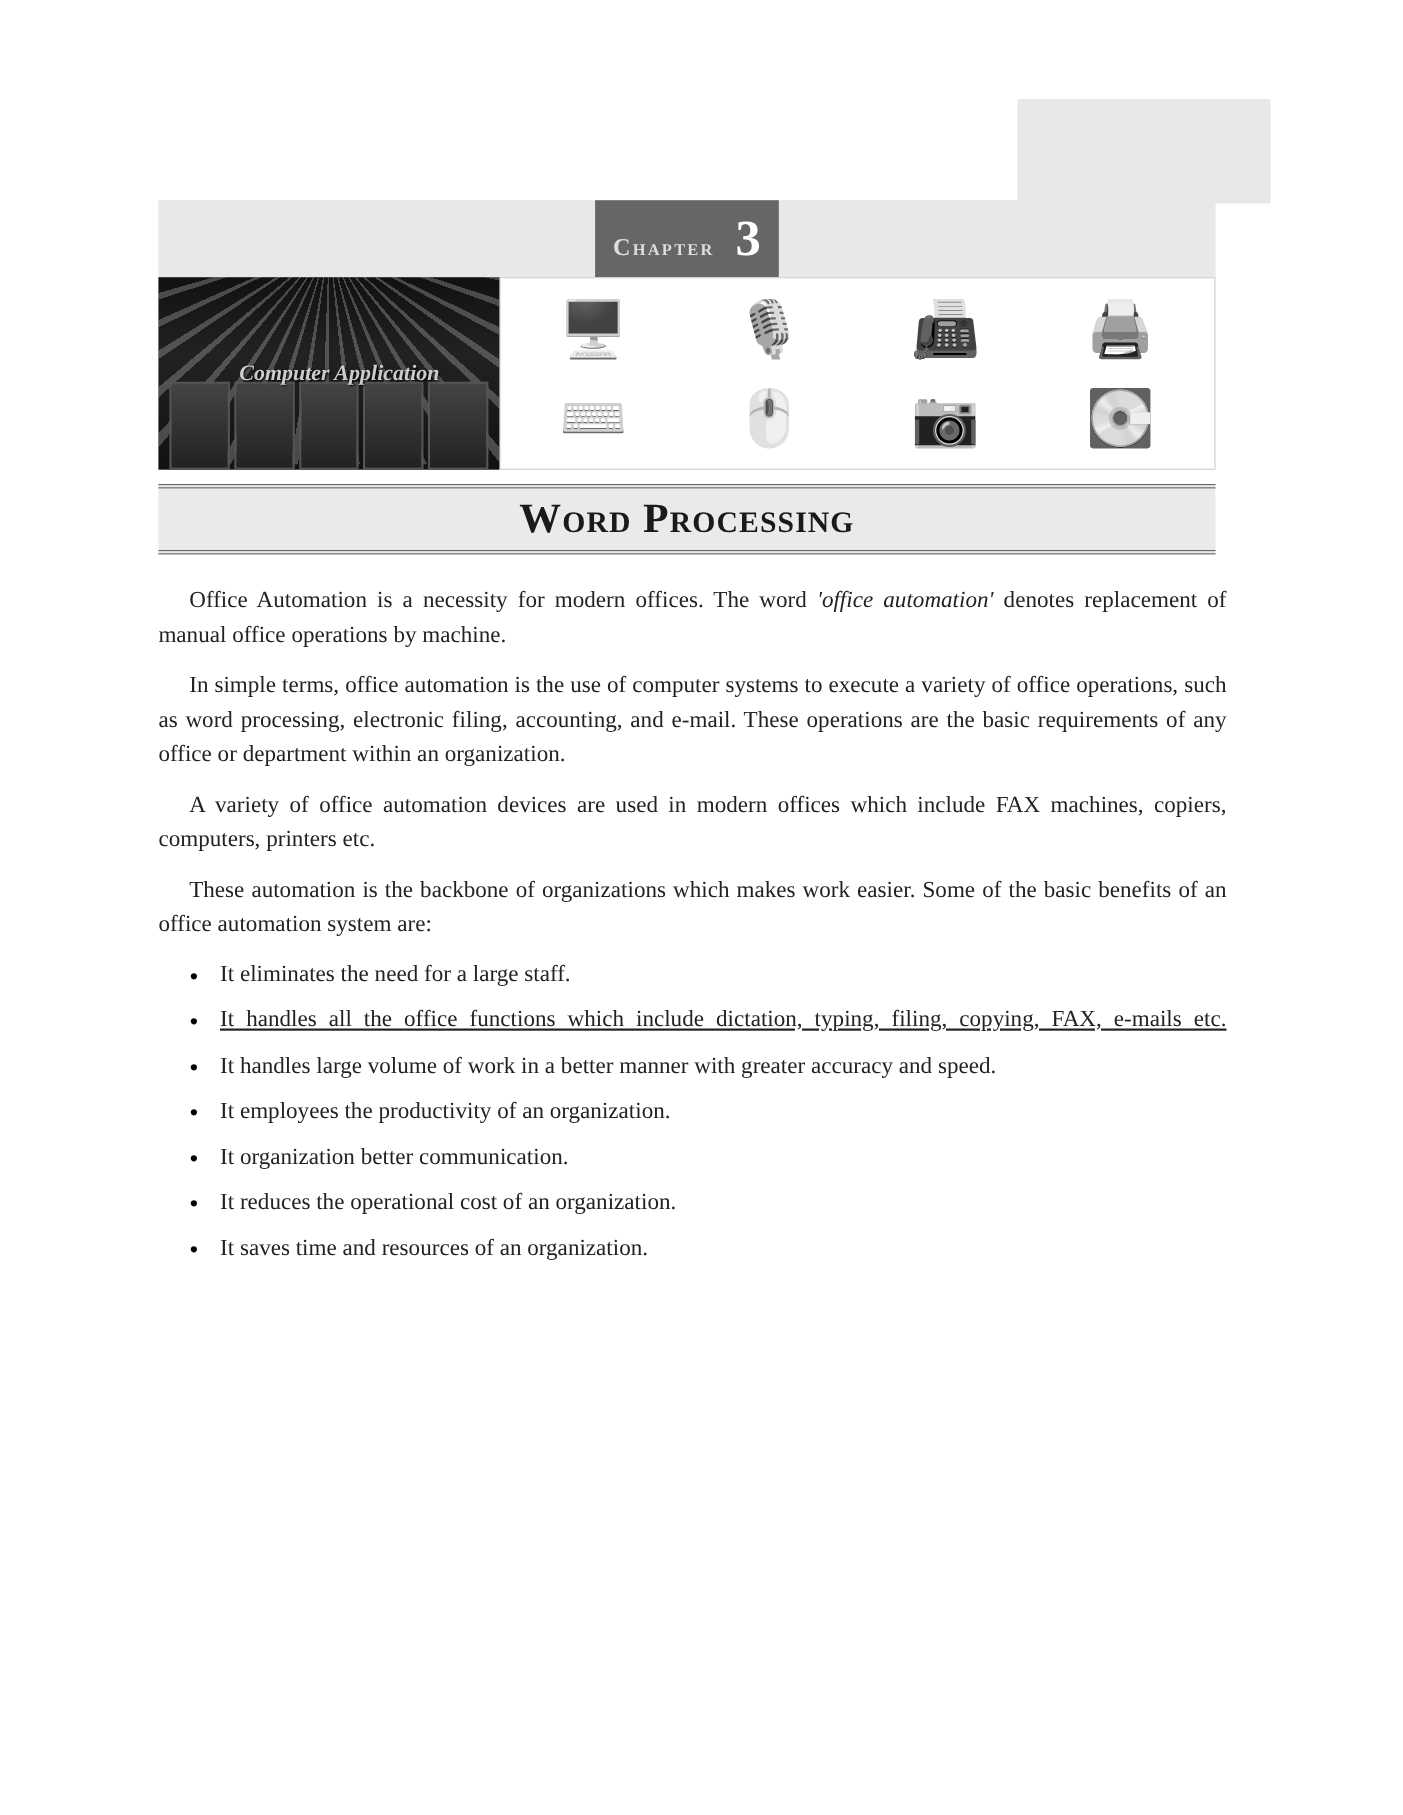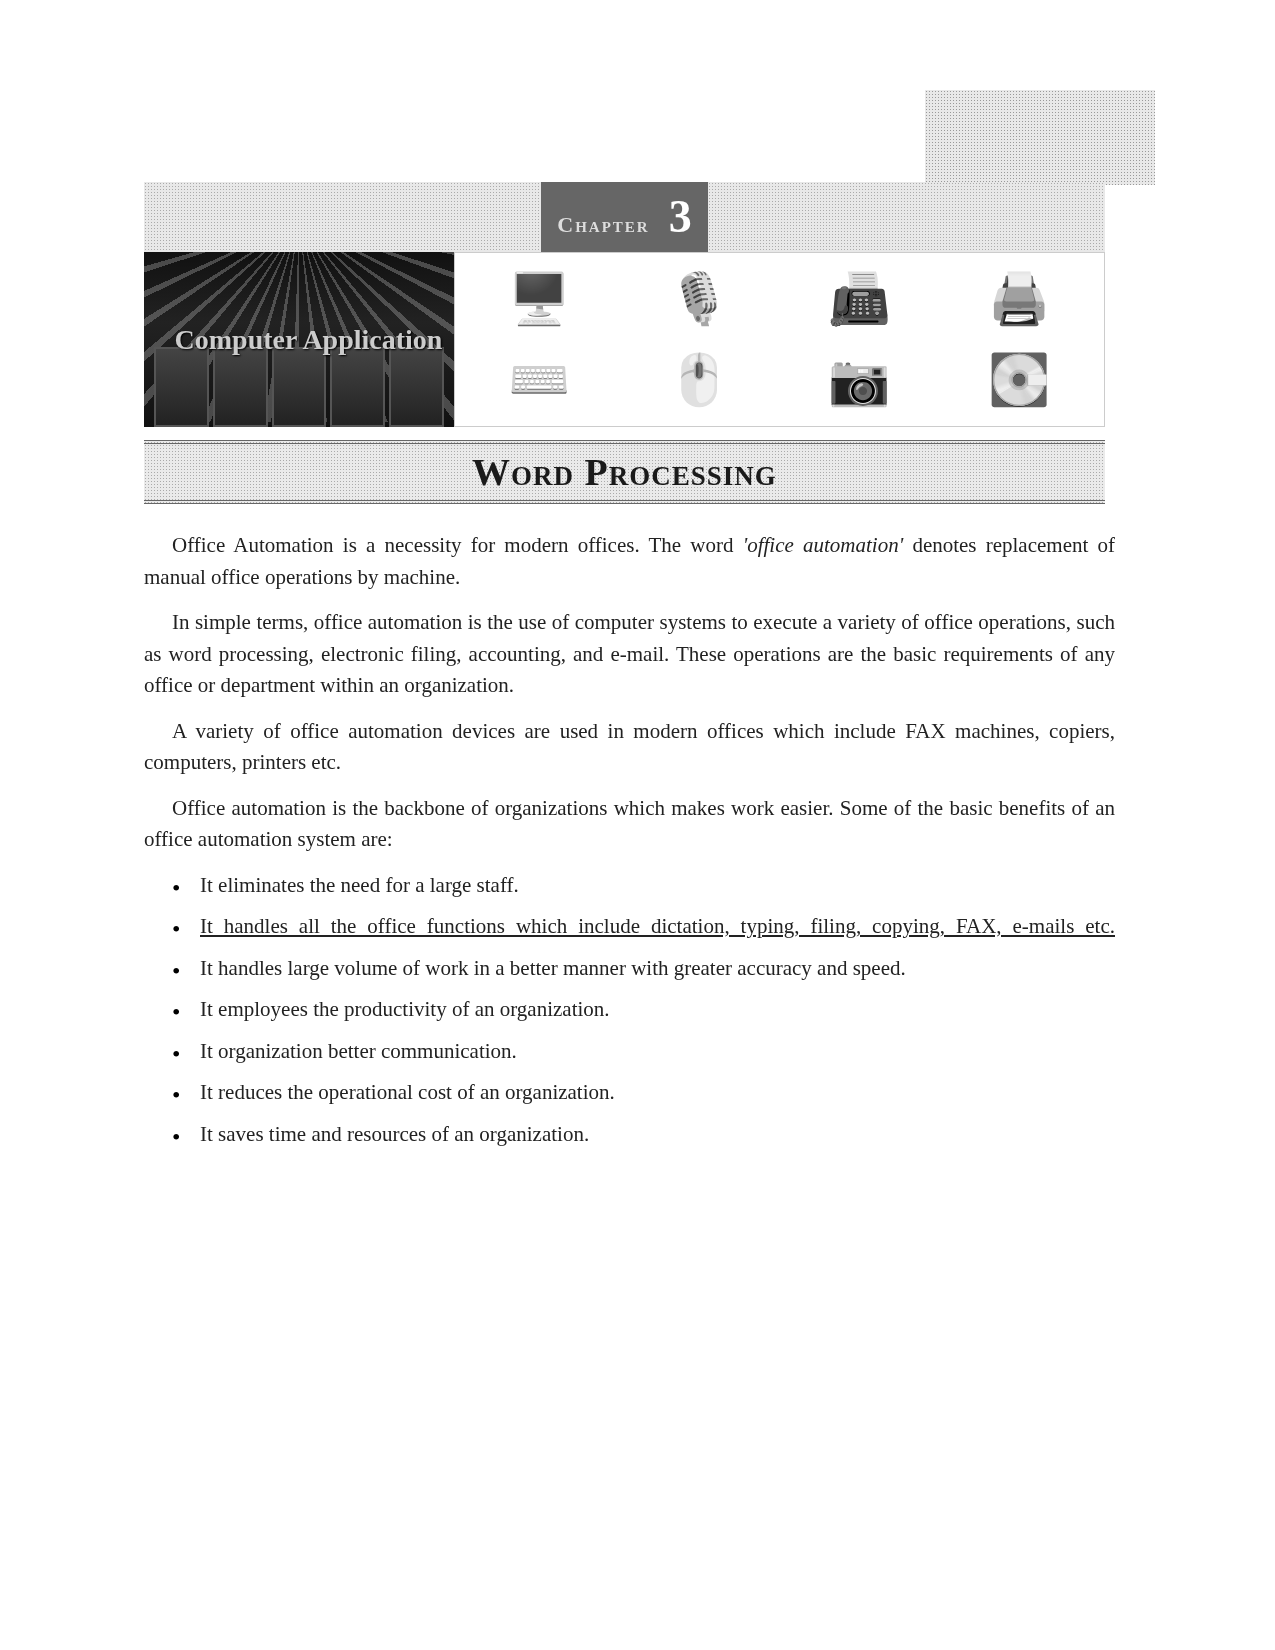--- a/index.html
+++ b/index.html
@@ -100,22 +100,23 @@
     }
     .monitor {
       flex: 1;
       background: linear-gradient(180deg, #444 0%, #222 100%);
       border: 2px solid #555;
     }
     .computer-app-text {
       position: relative;
       z-index: 2;
       color: #ccc;
-      font-weight: bold;
-      font-size: 28px;
+      font-style: italic;
+      font-weight: bold;
+      font-size: 20px;
       font-family: 'Times New Roman', serif;
       text-shadow: 1px 1px 2px #000;
       margin-left: 19px;
     }
     .banner-right {
       flex: 1;
       background: #fff;
       border: 1px solid #ccc;
       display: grid;
       grid-template-columns: repeat(4, 1fr);
@@ -233,21 +234,21 @@
 <div class="title-banner">
   <span class="title-text">Word Processing</span>
 </div>
 
 <div class="content">
   <p class="para">
     <span>Office Automation is a necessity for modern offices. The word </span><em>'office automation'</em><span> denotes replacement of manual office operations by machine.</span>
   </p>
   <p class="para">In simple terms, office automation is the use of computer systems to execute a variety of office operations, such as word processing, electronic filing, accounting, and e-mail. These operations are the basic requirements of any office or department within an organization.</p>
   <p class="para">A variety of office automation devices are used in modern offices which include FAX machines, copiers, computers, printers etc.</p>
-  <p class="para">Office automation is the backbone of organizations which makes work easier. Some of the basic benefits of an office automation system are:</p>
+  <p class="para">These automation is the backbone of organizations which makes work easier. Some of the basic benefits of an office automation system are:</p>
   <ul class="bullets">
     <li>It eliminates the need for a large staff.</li>
     <li style="text-align-last:justify;text-decoration:underline;">It handles all the office functions which include dictation, typing, filing, copying, FAX, e-mails etc.</li>
     <li>It handles large volume of work in a better manner with greater accuracy and speed.</li>
     <li>It employees the productivity of an organization.</li>
     <li>It organization better communication.</li>
     <li>It reduces the operational cost of an organization.</li>
     <li>It saves time and resources of an organization.</li>
   </ul>
 </div>

